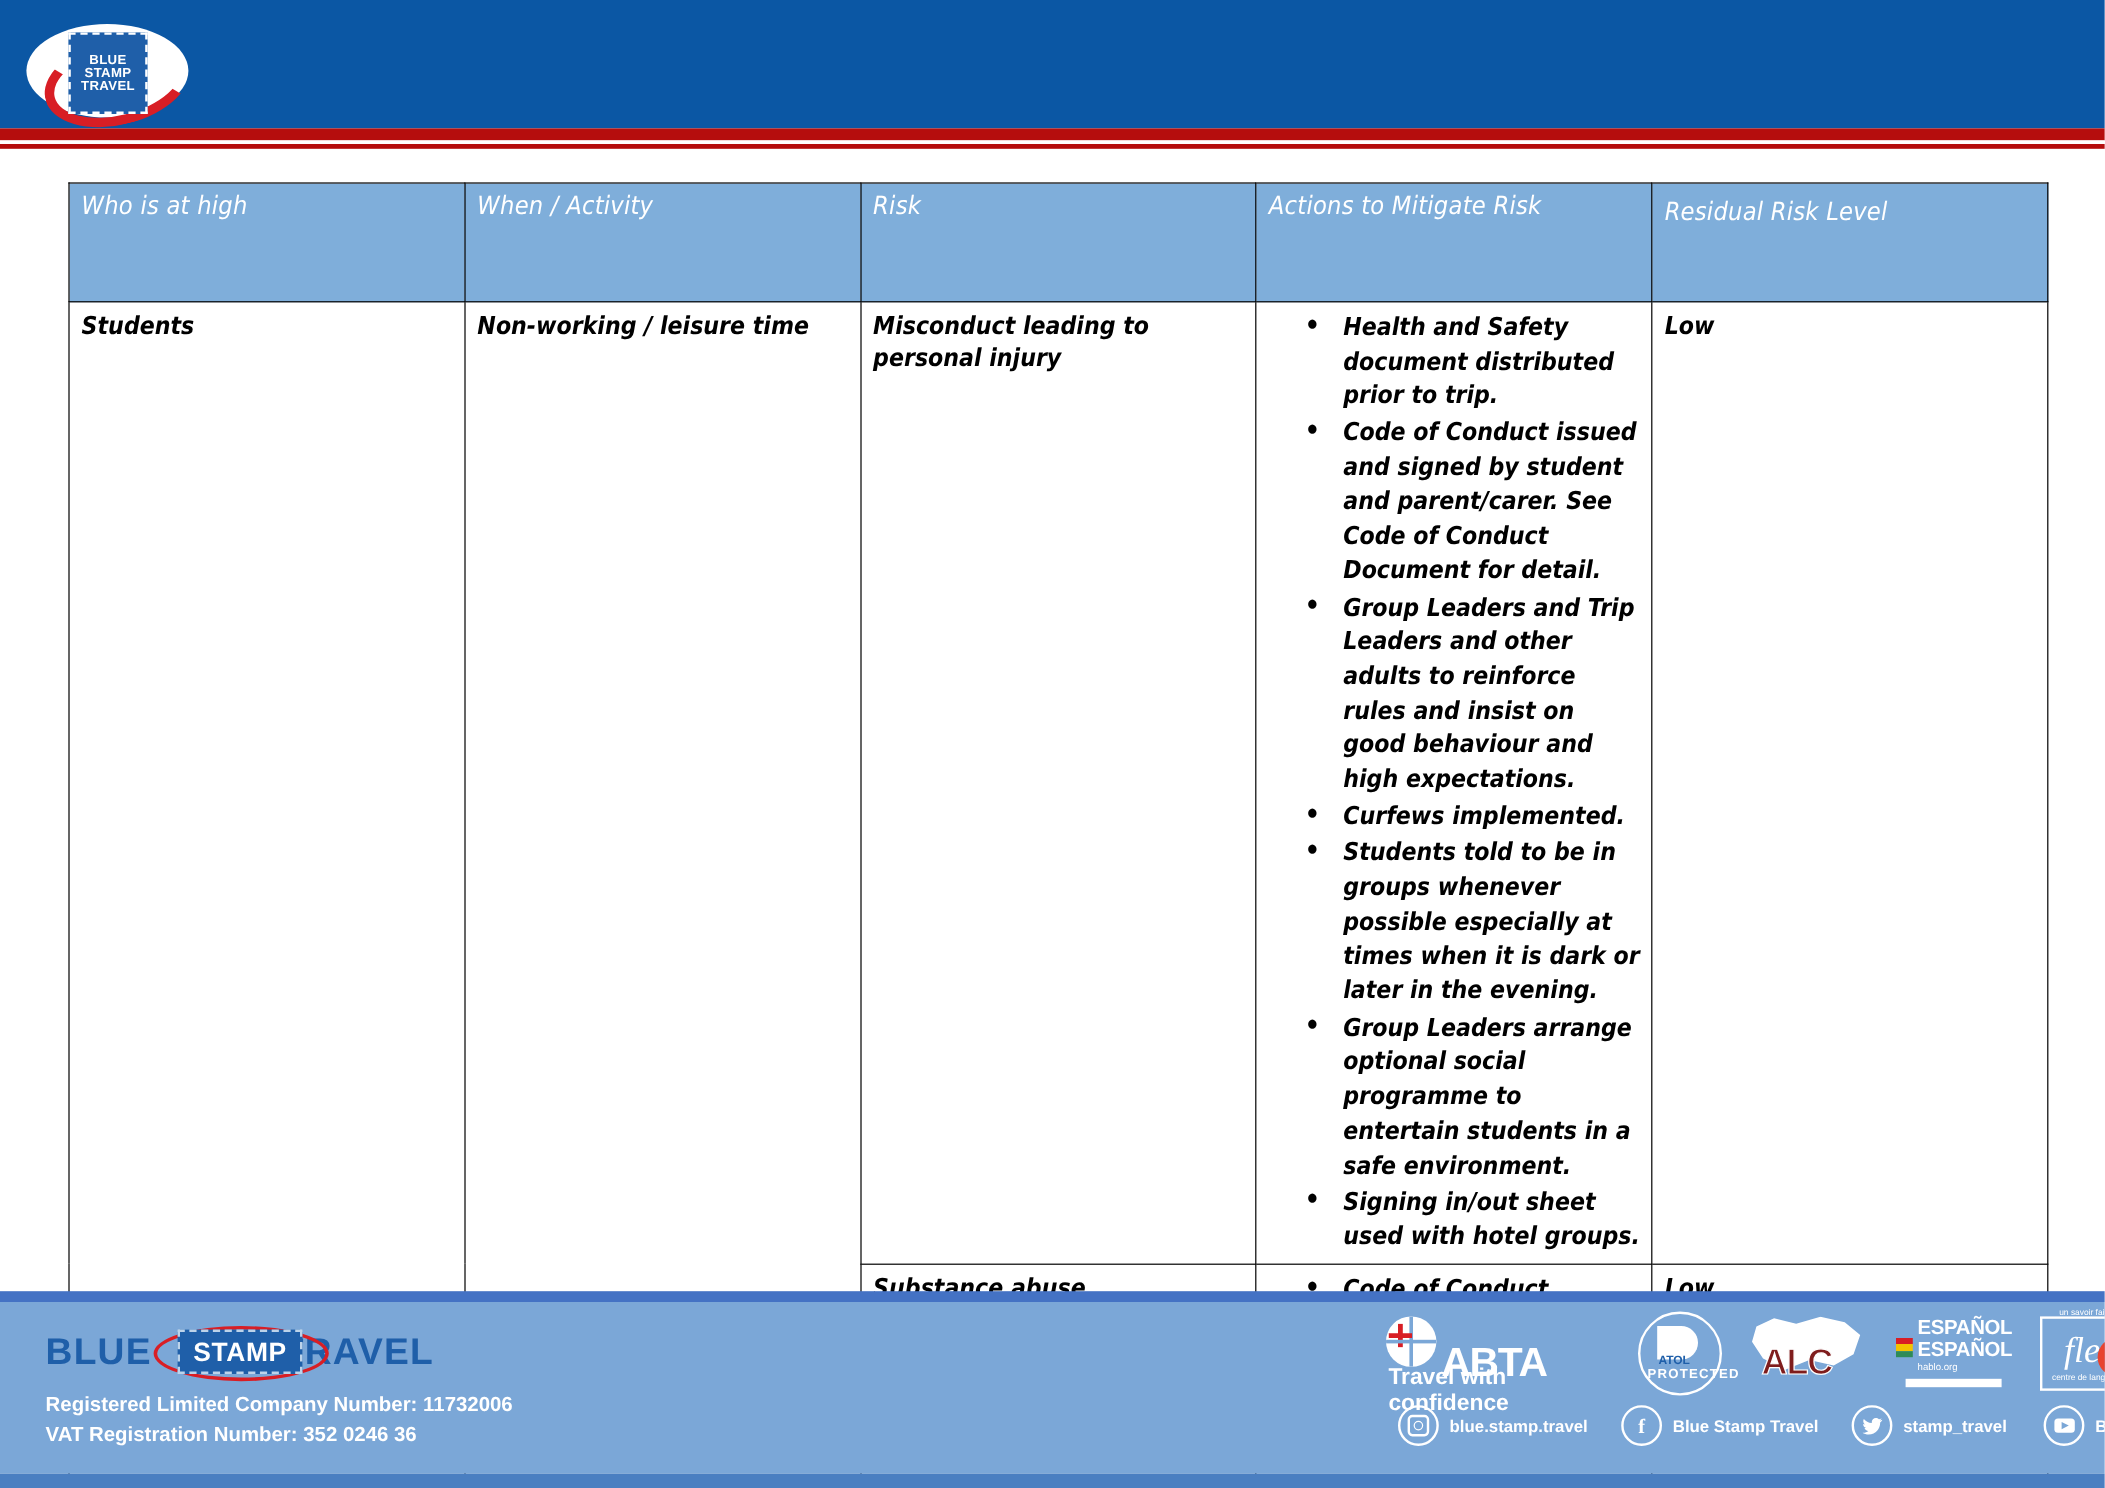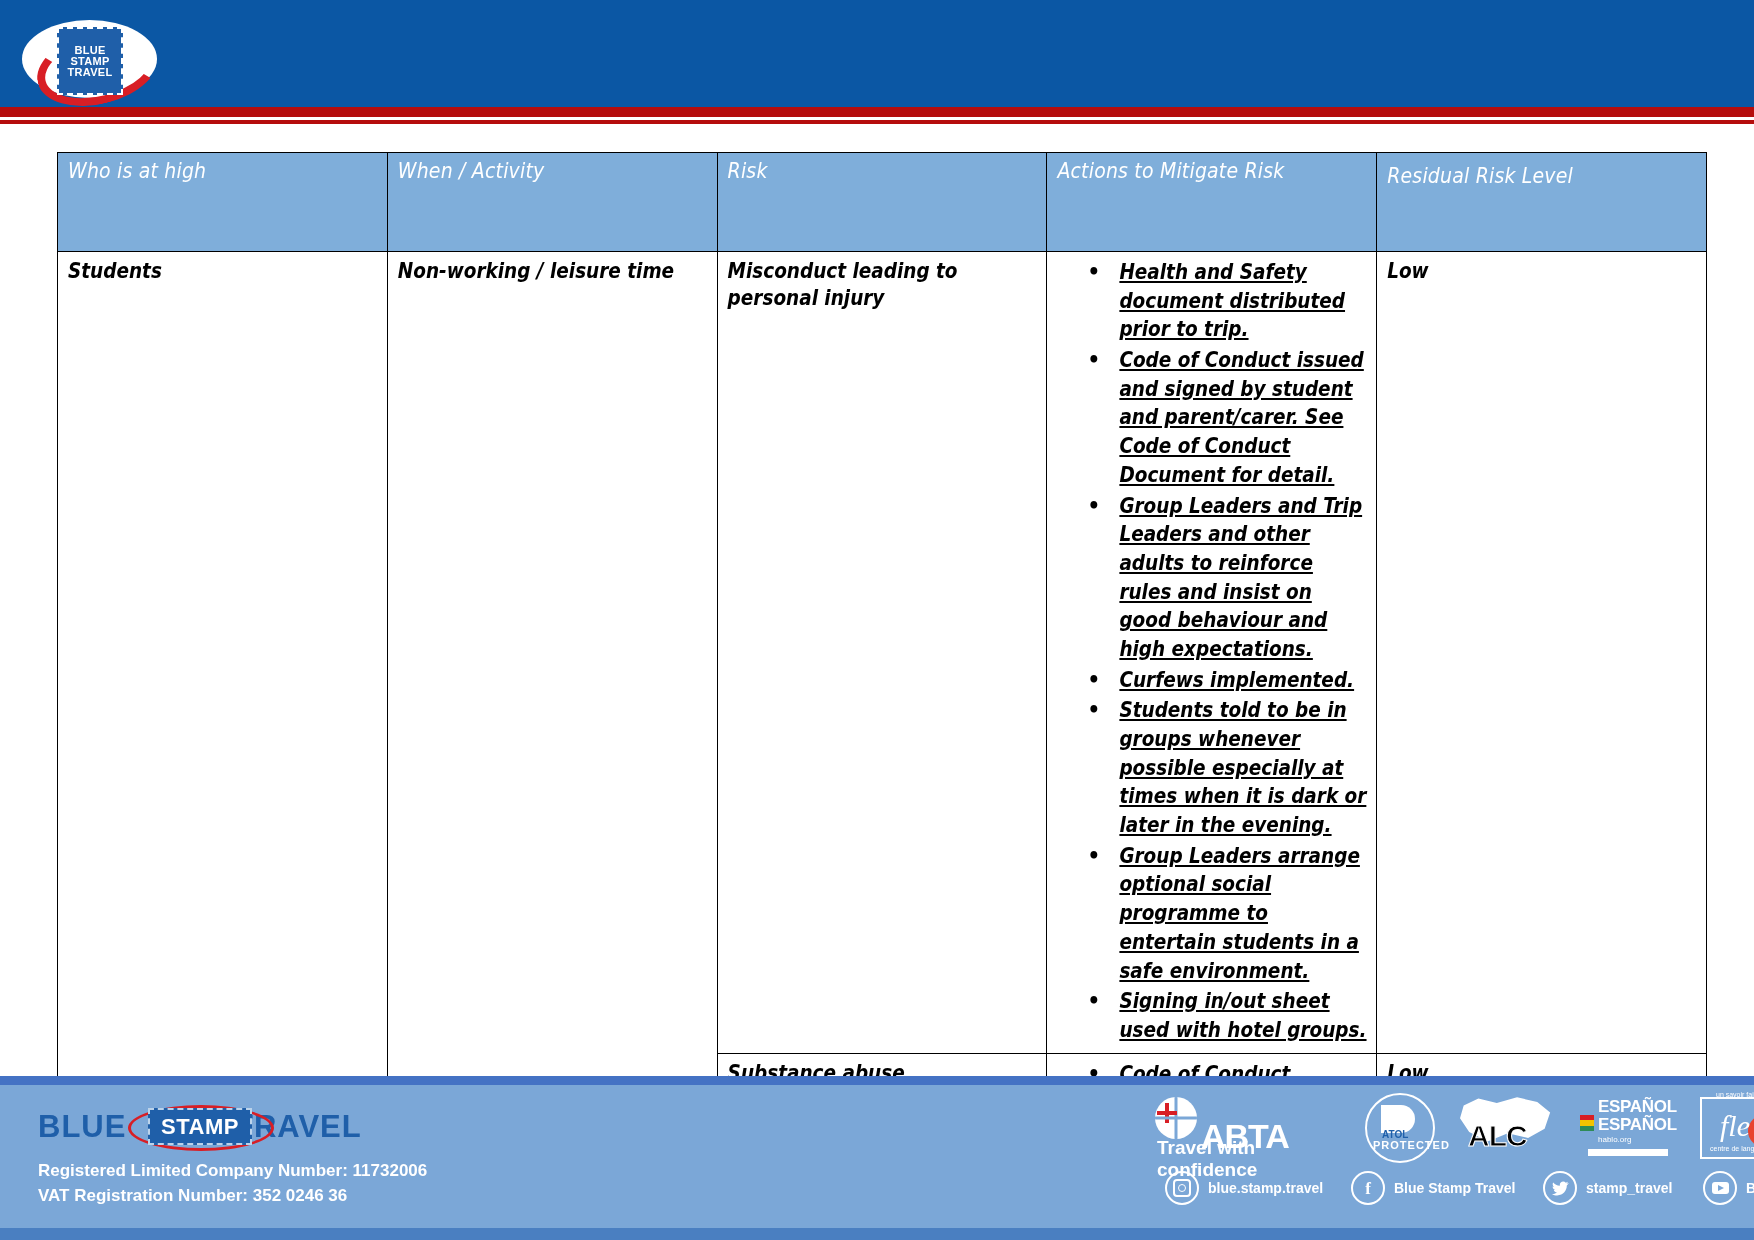--- a/index.html
+++ b/index.html
@@ -72,21 +72,21 @@
     color:#000000;
     line-height:1.33;
     background:#ffffff;
   }
   td.who{width:178px;}
   td.when{width:235px;}
   td.risk{width:218px;}
   td.actions{width:900px;padding-left:0;padding-right:6px;}
   td.level{width:120px;}
 
-  ul.acts{margin:0;padding:0 0 0 62px;list-style:none;text-decoration:underline;}
+  ul.acts{margin:0;padding:0 0 0 62px;list-style:none;}
   ul.acts li{
     position:relative;
     margin:0 0 2px 0;
     line-height:1.40;
     padding-left:0;
   }
   ul.acts li::before{
     content:"\2022";
     position:absolute;left:-32px;top:-1px;
     font-size:22px;font-style:normal;font-weight:bold;
@@ -170,21 +170,21 @@
     color:#ffffff;font-size:11px;font-weight:bold;letter-spacing:1px;
     font-family:"Liberation Sans",sans-serif;
   }
 
   .alc{left:305px;width:95px;}
   .alc-map{
     position:absolute;left:0;top:2px;width:92px;height:58px;background:#ffffff;
     clip-path:polygon(4% 18%,20% 6%,40% 14%,62% 4%,84% 12%,98% 30%,92% 58%,74% 74%,52% 66%,30% 80%,10% 64%,0 40%);
   }
   .alc-text{
-    position:absolute;left:8px;top:26px;color:#000000;font-size:30px;font-weight:bold;
+    position:absolute;left:8px;top:26px;color:#7f1d1d;font-size:30px;font-weight:bold;
     font-family:"Liberation Sans",sans-serif;letter-spacing:-1px;
     -webkit-text-stroke:1px #ffffff;
   }
 
   .espanol{left:425px;width:100px;}
   .esp-box{position:absolute;left:0;top:2px;width:96px;height:62px;}
   .esp-l1,.esp-l2{
     position:absolute;left:18px;color:#ffffff;font-size:17px;font-weight:bold;
     font-family:"Liberation Sans",sans-serif;letter-spacing:-.3px;
   }

